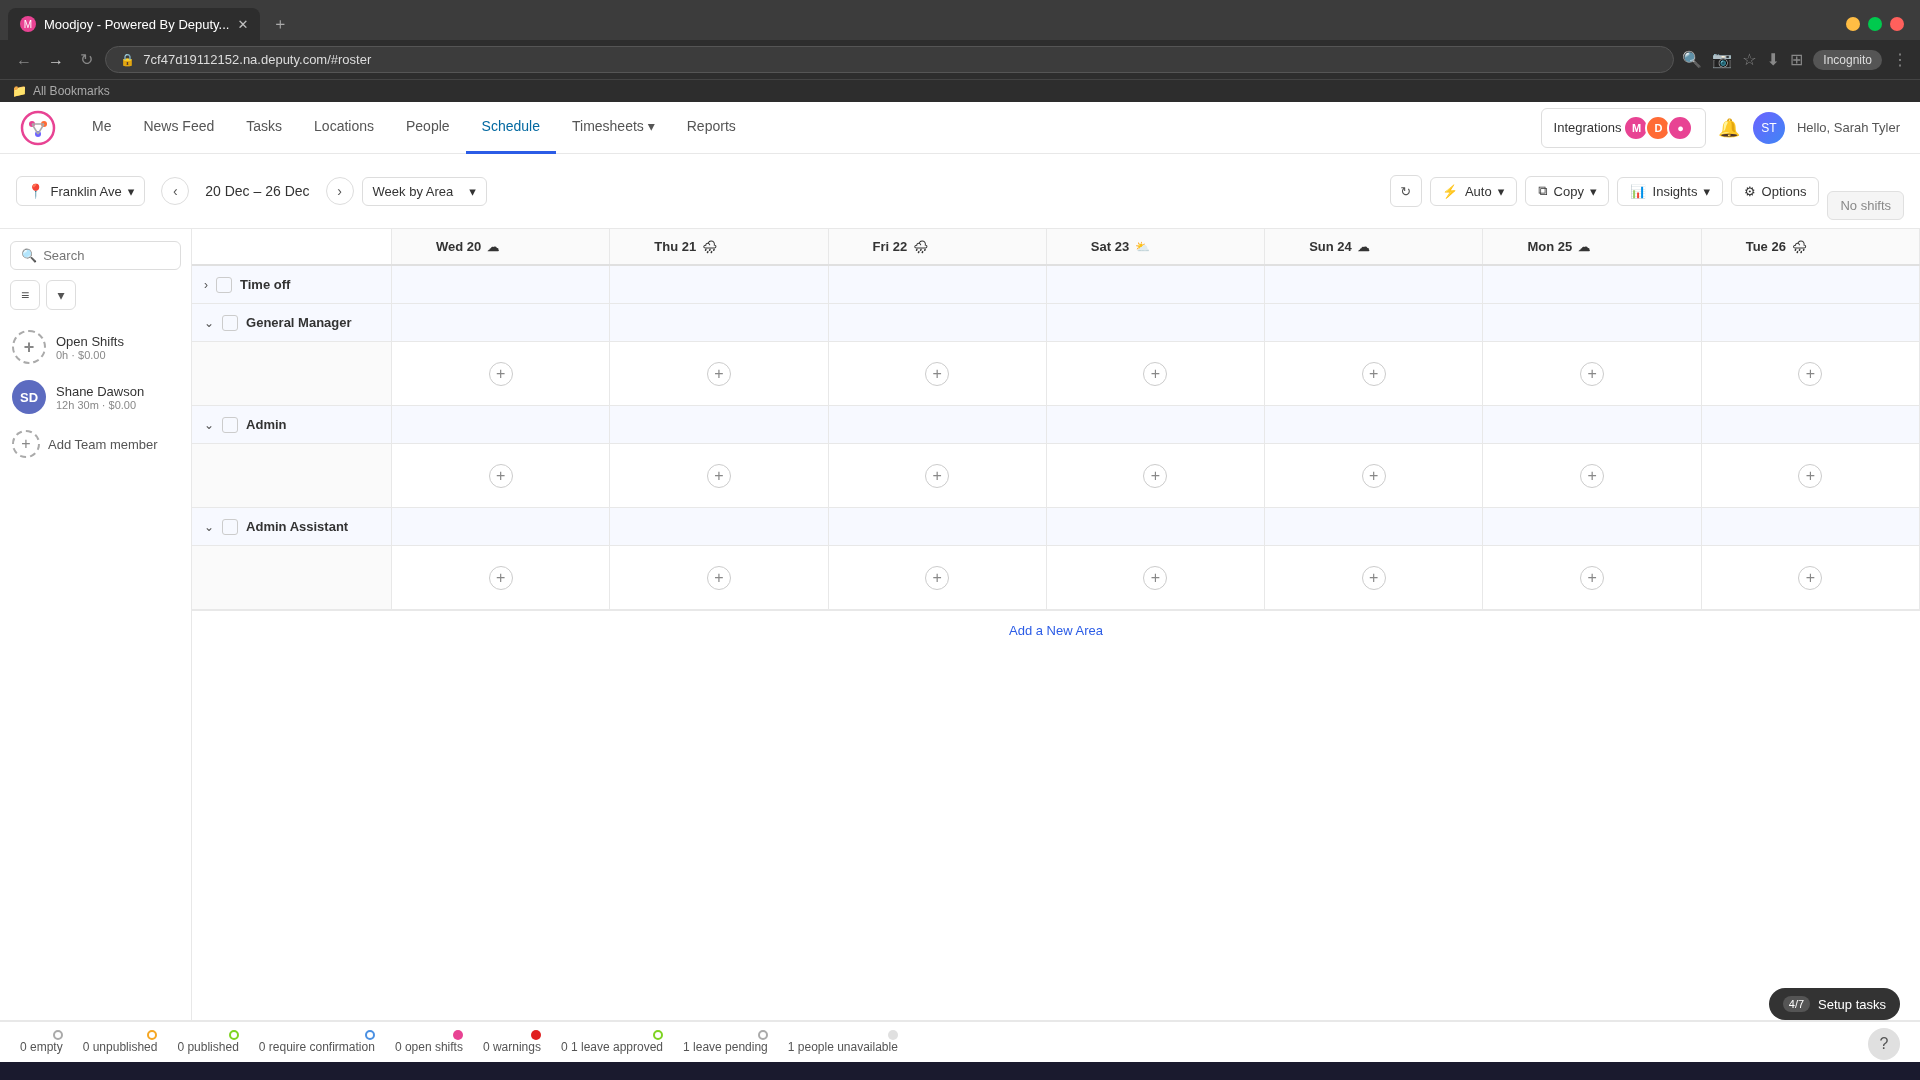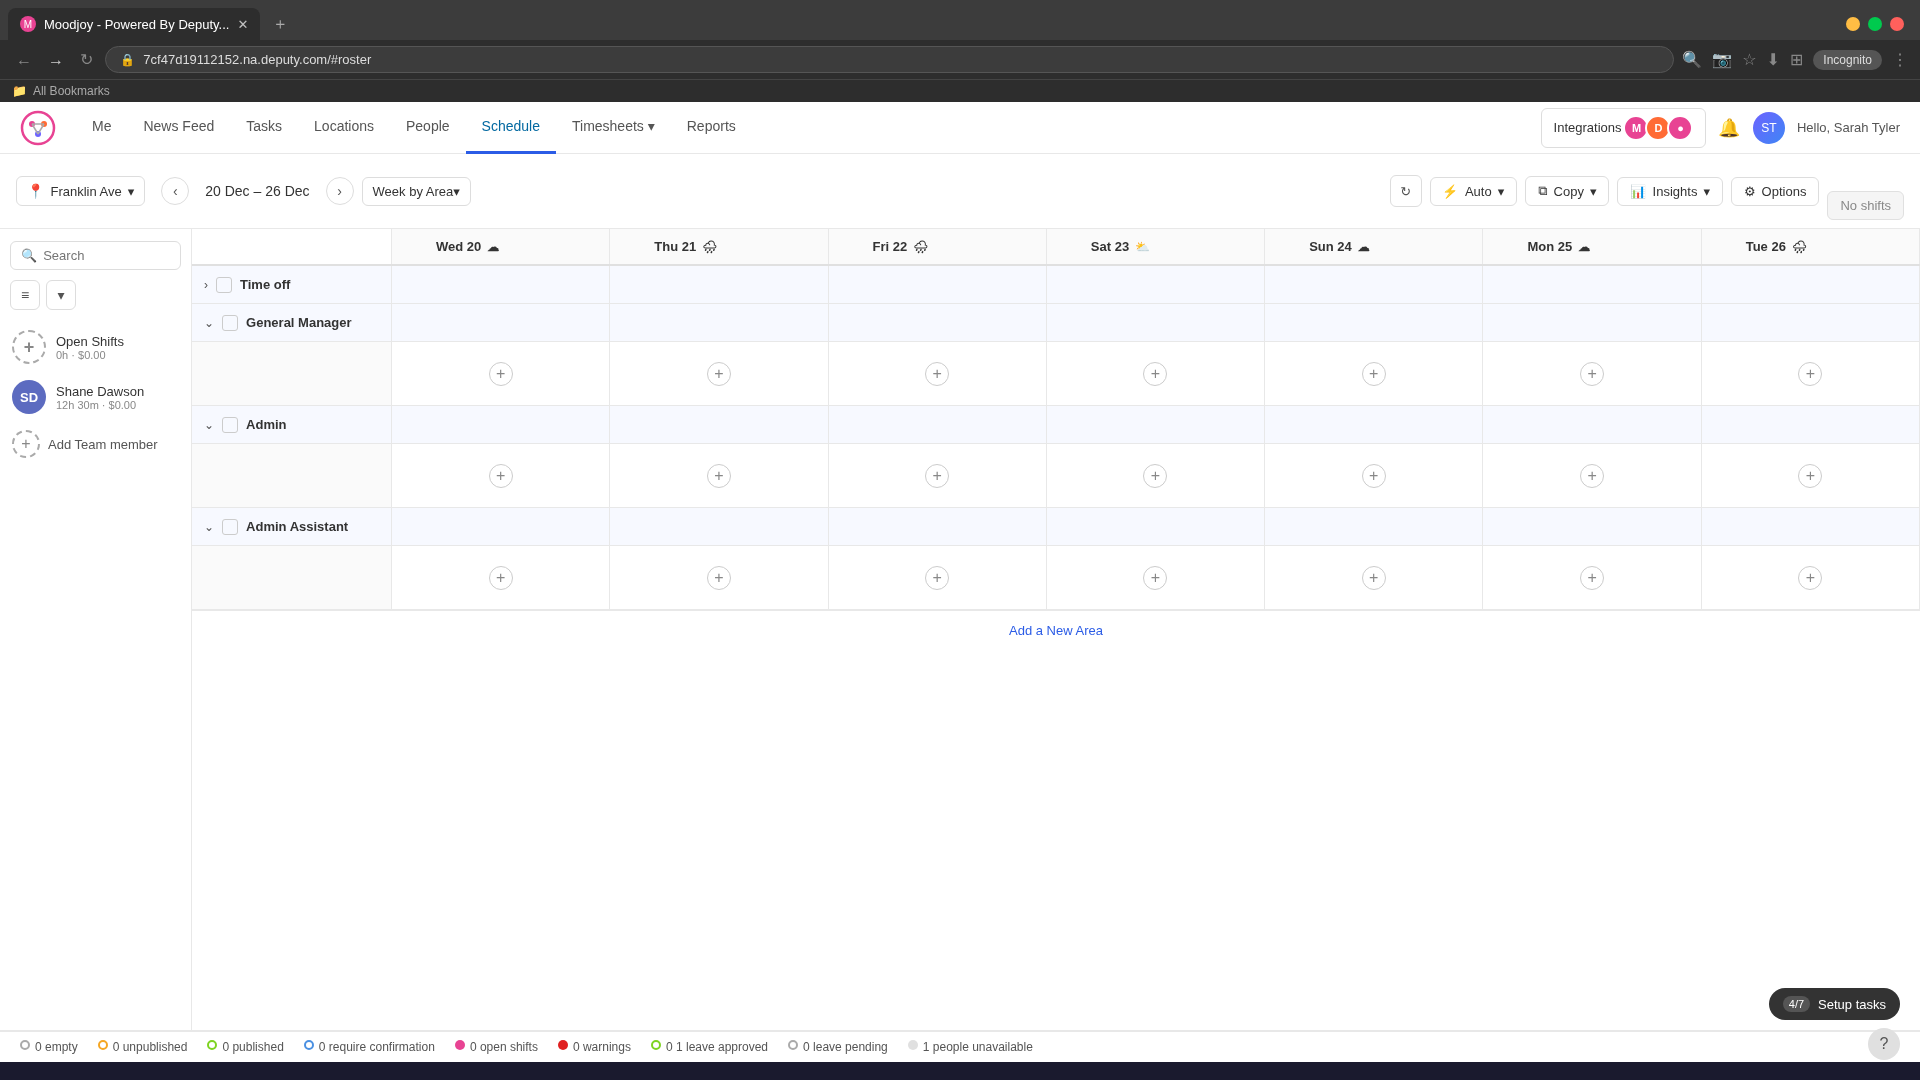--- a/index.html
+++ b/index.html
@@ -48,21 +48,21 @@
     .user-avatar { width: 32px; height: 32px; border-radius: 50%; background: linear-gradient(135deg, #6c63ff, #3f86f5); display: flex; align-items: center; justify-content: center; color: #fff; font-size: 12px; cursor: pointer; }
     .hello-text { color: #555; font-size: 13px; }
 
     
     .schedule-toolbar { display: flex; align-items: center; padding: 8px 16px; background: #fff; border-bottom: 1px solid #e8e8e8; gap: 8px; }
     .location-selector { display: flex; align-items: center; gap: 6px; border: 1px solid #ddd; border-radius: 6px; padding: 6px 10px; cursor: pointer; color: #333; font-size: 13px; background: #fff; }
     .location-pin { color: #e84393; font-size: 14px; }
     .week-nav { display: flex; align-items: center; gap: 8px; margin-left: 8px; }
     .week-nav-btn { width: 28px; height: 28px; border-radius: 50%; display: flex; align-items: center; justify-content: center; cursor: pointer; color: #555; border: 1px solid #ddd; background: #fff; font-size: 14px; }
     .week-label { font-size: 14px; color: #333; padding: 0 8px; }
-    .view-selector { display: flex; align-items: center; gap: 0; border: 1px solid #ddd; border-radius: 6px; padding: 6px 10px; cursor: pointer; font-size: 13px; color: #333; background: #fff; }
+    .view-selector { display: flex; align-items: center; gap: 16px; border: 1px solid #ddd; border-radius: 6px; padding: 6px 10px; cursor: pointer; font-size: 13px; color: #333; background: #fff; }
     .toolbar-spacer { flex: 1; }
     .refresh-btn { width: 32px; height: 32px; display: flex; align-items: center; justify-content: center; cursor: pointer; color: #555; border: 1px solid #ddd; border-radius: 6px; }
     .tool-btn { display: flex; align-items: center; gap: 6px; border: 1px solid #ddd; border-radius: 6px; padding: 6px 12px; cursor: pointer; font-size: 13px; color: #333; background: #fff; }
     .tool-btn.copy-btn { }
     .tool-btn.insights-btn { }
     .tool-btn.options-btn { }
     .no-shifts-badge { display: flex; align-items: center; padding: 6px 12px; border-radius: 6px; font-size: 13px; color: #888; background: #f5f5f5; border: 1px solid #e0e0e0; margin-top: 29px; }
 
     
     .main-content { display: flex; flex: 1; overflow: hidden; }
@@ -97,21 +97,21 @@
     .expand-btn { cursor: pointer; color: #555; font-size: 12px; }
     .section-checkbox { width: 16px; height: 16px; border: 1px solid #ccc; border-radius: 3px; cursor: pointer; }
     .area-row { display: grid; grid-template-columns: 200px repeat(7, 1fr); border-bottom: 1px solid #e8e8e8; min-height: 64px; }
     .area-name-cell { padding: 8px 12px; display: flex; align-items: center; gap: 8px; border-right: 1px solid #e8e8e8; background: #fafafa; }
     .area-cell { border-right: 1px solid #e8e8e8; display: flex; align-items: center; justify-content: center; cursor: pointer; }
     .add-shift-btn { width: 24px; height: 24px; border-radius: 50%; border: 1px solid #ccc; display: flex; align-items: center; justify-content: center; font-size: 16px; color: #888; cursor: pointer; background: #fff; }
     .add-area-row { display: flex; align-items: center; justify-content: center; padding: 12px; border-top: 1px solid #e8e8e8; color: #2b5ce6; cursor: pointer; font-size: 13px; }
 
     
     .status-bar { display: flex; align-items: center; gap: 20px; padding: 8px 20px; background: #fff; border-top: 2px solid #e8e8e8; font-size: 12px; }
-    .status-item { display: flex; align-items: flex-start; gap: 5px; color: #555; }
+    .status-item { display: flex; align-items: flex-end; color: #555; flex-direction: column; }
     .status-dot { width: 10px; height: 10px; border-radius: 50%; flex-shrink: 0; }
     .dot-empty { background: transparent; border: 2px solid #aaa; }
     .dot-unpublished { background: transparent; border: 2px solid #f5a623; }
     .dot-published { background: transparent; border: 2px solid #7ed321; }
     .dot-confirm { background: transparent; border: 2px solid #4a90e2; }
     .dot-open { background: #e84393; }
     .dot-warning { background: #e02020; }
     .dot-approved { background: transparent; border: 2px solid #7ed321; }
     .dot-pending { background: transparent; border: 2px solid #aaa; }
     .dot-unavail { background: #e0e0e0; }
@@ -484,21 +484,21 @@
     <div class="status-item">
       <div class="status-dot dot-warning"></div>
       <span>0 warnings</span>
     </div>
     <div class="status-item">
       <div class="status-dot dot-approved"></div>
       <span>0 1 leave approved</span>
     </div>
     <div class="status-item">
       <div class="status-dot dot-pending"></div>
-      <span>0 leave pending</span>
+      <span>1 leave pending</span>
     </div>
     <div class="status-item">
       <div class="status-dot dot-unavail"></div>
       <span>1 people unavailable</span>
     </div>
   </div>
 
 </div>
 
 <div class="setup-tasks">

